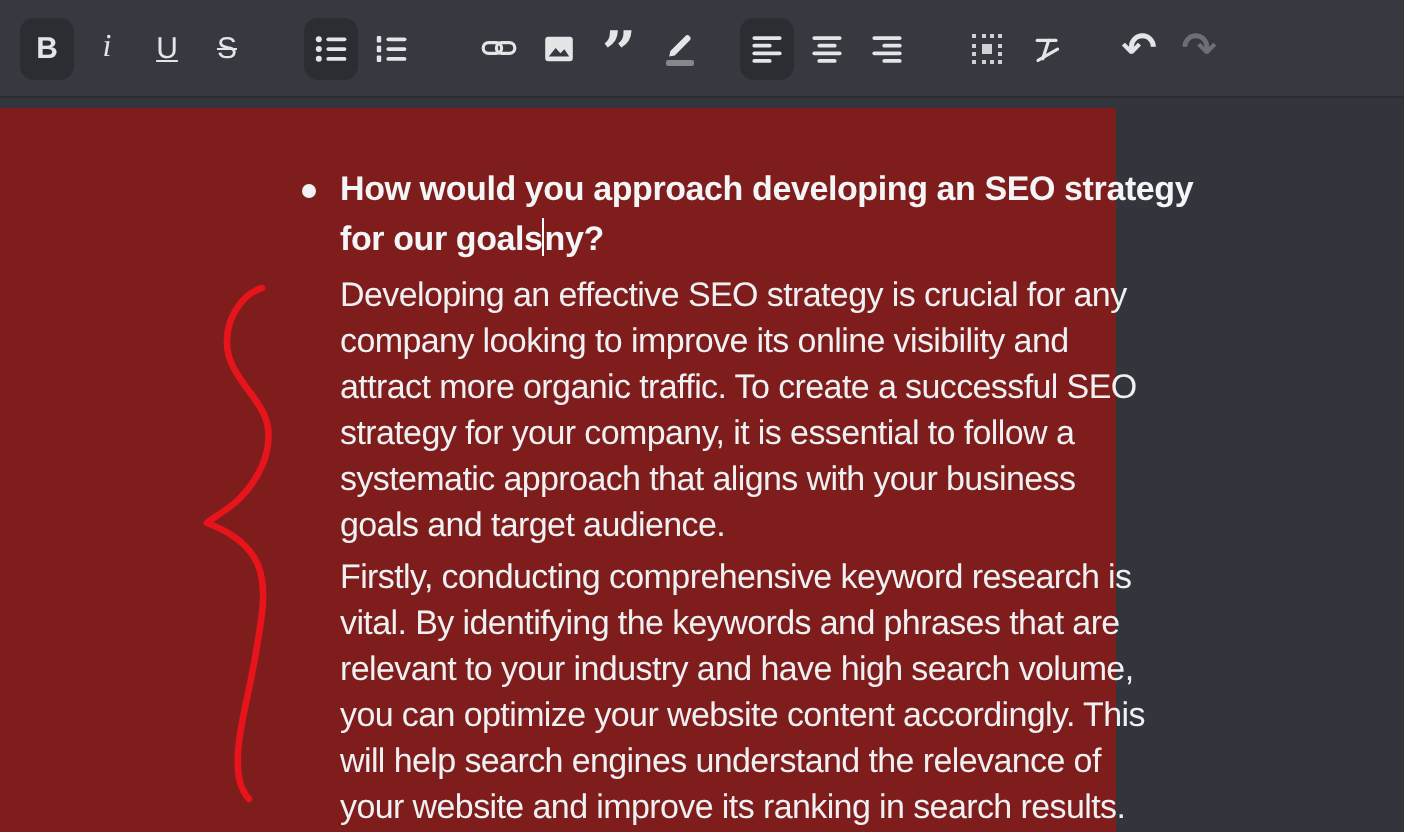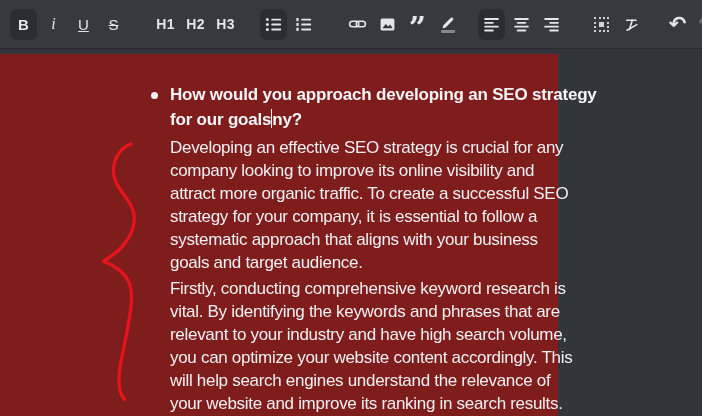--- a/index.html
+++ b/index.html
@@ -109,25 +109,20 @@
 
 <div class="toolbar">
 
   <div class="tb-group g-format">
     <div class="tb-btn active lbl-bold">B</div>
     <div class="tb-btn lbl-italic">i</div>
     <div class="tb-btn lbl-underline">U</div>
     <div class="tb-btn lbl-strike">S</div>
   </div>
 
-  <div class="tb-group g-heading">
-    <div class="tb-btn lbl-h">H1</div>
-    <div class="tb-btn lbl-h">H2</div>
-    <div class="tb-btn lbl-h">H3</div>
-  </div>
 
   <div class="tb-group g-list">
     <div class="tb-btn active">
       <span>
         <svg width="17" height="17" viewBox="0 0 17 17">
           <circle class="icon-fill" cx="2.4" cy="3.6" r="1.5"></circle>
             <rect class="icon-fill" x="6.2" y="2.7" width="10" height="1.9" rx=".95"></rect>
           <circle class="icon-fill" cx="2.4" cy="8.5" r="1.5"></circle>
             <rect class="icon-fill" x="6.2" y="7.6" width="10" height="1.9" rx=".95"></rect>
           <circle class="icon-fill" cx="2.4" cy="13.4" r="1.5"></circle>

